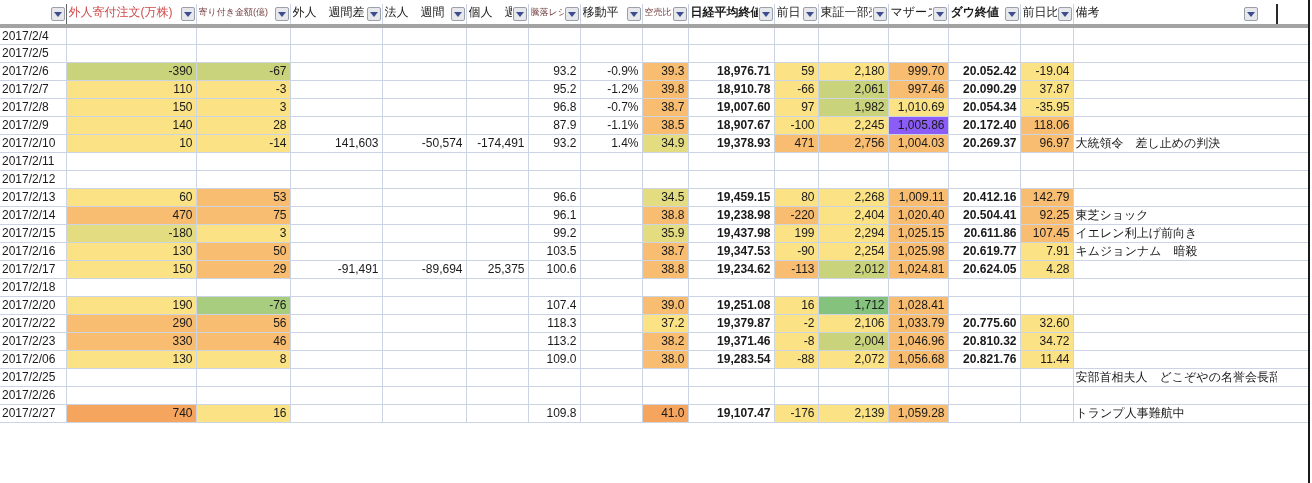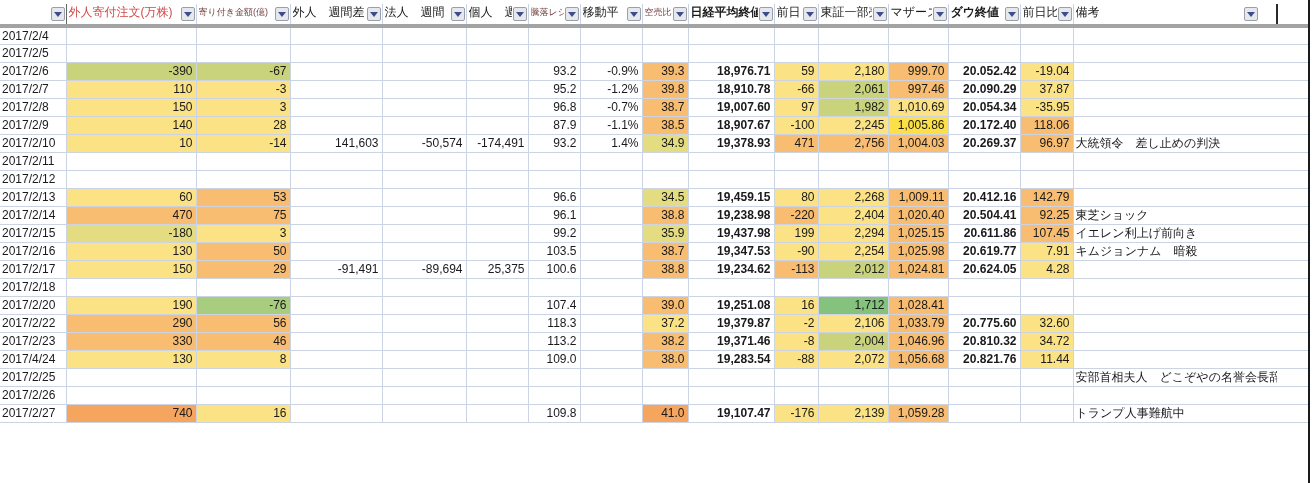--- a/index.html
+++ b/index.html
@@ -228,21 +228,21 @@
           <td class="num" style="background: rgb(251, 226, 132);">28</td>
           <td class="num wkpad"></td>
           <td class="num wkpad"></td>
           <td class="num wkpad"></td>
           <td class="num">87.9</td>
           <td class="num">-1.1%</td>
           <td class="num" style="background: rgb(248, 189, 112);">38.5</td>
           <td class="num boldv">18,907.67</td>
           <td class="num red" style="background: rgb(251, 226, 132);">-100</td>
           <td class="num" style="background: rgb(251, 226, 132);">2,245</td>
-          <td class="num" style="background: #fde047;">1,005.86</td>
+          <td class="num" style="background: #8b5cf6;">1,005.86</td>
           <td class="num boldv">20.172.40</td>
           <td class="num" style="background: rgb(248, 189, 112);">118.06</td>
           <td class="remarkc" style="border-right: none;"></td>
           <td class="filler" style="border-right: none;"></td>
         </tr>
         <tr>
           <td class="datec">2017/2/10</td>
           <td class="num" style="background: rgb(251, 226, 132);">10</td>
           <td class="num red" style="background: rgb(251, 226, 132);">-14</td>
           <td class="num wkpad">141,603</td>
@@ -463,21 +463,21 @@
           <td class="num boldv">19,371.46</td>
           <td class="num red" style="background: rgb(251, 226, 132);">-8</td>
           <td class="num" style="background: rgb(200, 211, 124);">2,004</td>
           <td class="num" style="background: rgb(248, 189, 112);">1,046.96</td>
           <td class="num boldv">20.810.32</td>
           <td class="num" style="background: rgb(251, 226, 132);">34.72</td>
           <td class="remarkc" style="border-right: none;"></td>
           <td class="filler" style="border-right: none;"></td>
         </tr>
         <tr>
-          <td class="datec">2017/4/24</td>
+          <td class="datec">2017/2/06</td>
           <td class="num red" style="background: rgb(251, 226, 132);">130</td>
           <td class="num" style="background: rgb(251, 226, 132);">8</td>
           <td class="num wkpad"></td>
           <td class="num wkpad"></td>
           <td class="num wkpad"></td>
           <td class="num">109.0</td>
           <td class="num"></td>
           <td class="num" style="background: rgb(248, 189, 112);">38.0</td>
           <td class="num boldv">19,283.54</td>
           <td class="num red" style="background: rgb(251, 226, 132);">-88</td>

